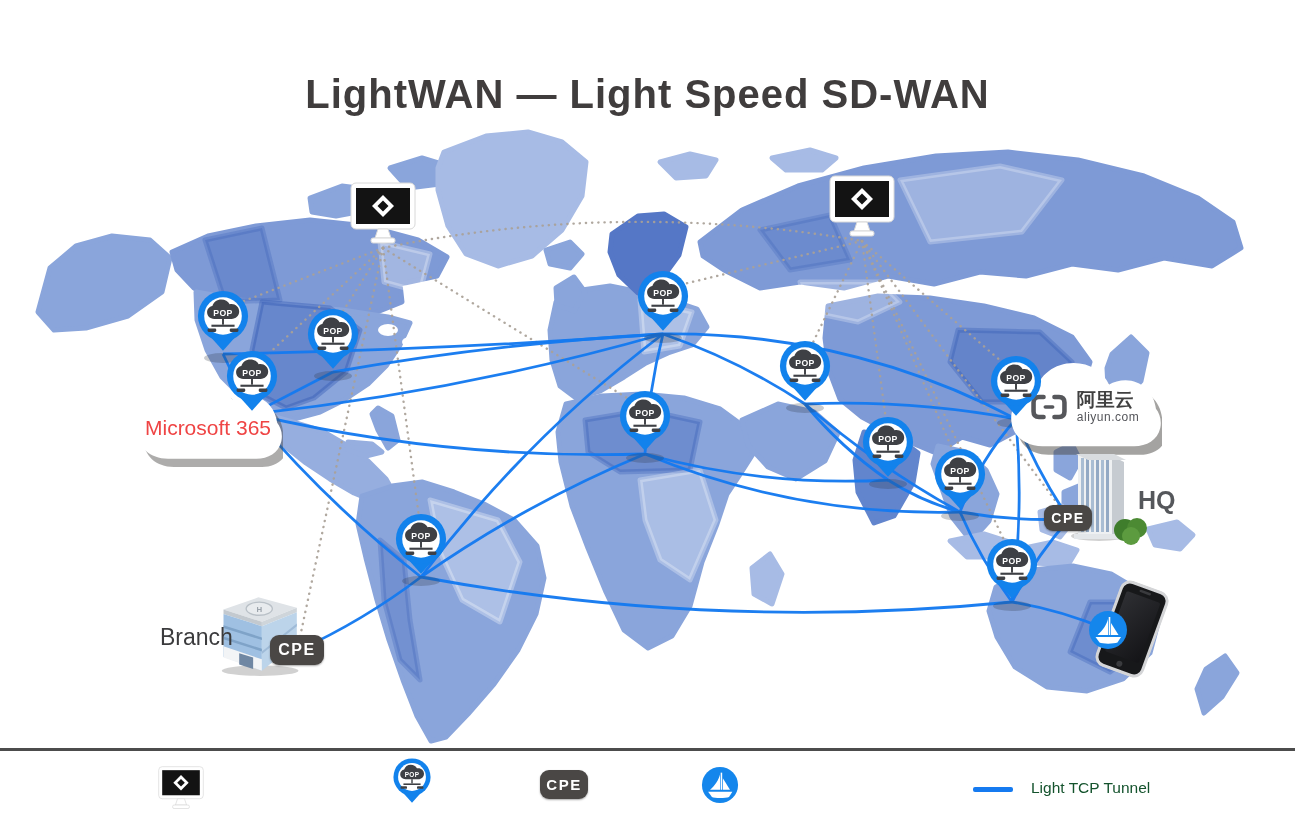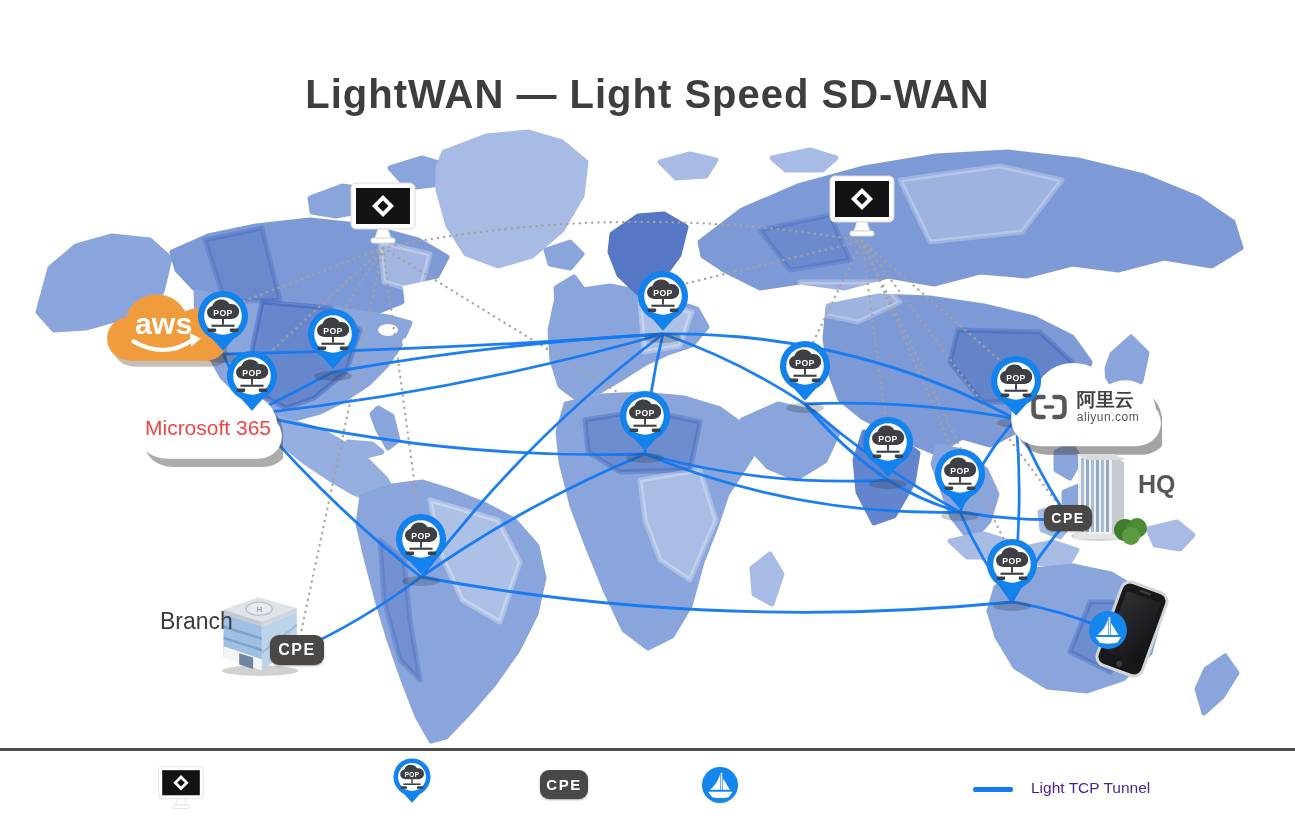--- a/index.html
+++ b/index.html
@@ -32,21 +32,21 @@
   .monitor{position:absolute;z-index:9;width:66px;}
   .monitor svg{width:66px;}
 
   
   .cpe-badge{position:absolute;z-index:12;background:#4A4745;color:#fff;
     border-radius:9px;font-weight:700;letter-spacing:1.5px;text-align:center;
     box-shadow:0 1px 2px rgba(0,0,0,.35);}
   .cpe-hq{left:1044px;top:505px;width:48px;font-size:14px;padding:5px 0;}
   .cpe-branch{left:270px;top:635px;width:54px;font-size:16px;padding:6px 0;}
 
-  .site-label{position:absolute;z-index:8;color:#4E5054;}
+  .site-label{position:absolute;z-index:8;color:#4E5054;margin-top:16px;}
   .hq-label{left:1138px;top:470px;font-size:25px;font-weight:700;color:#55575B;}
   .branch-label{left:160px;top:608px;font-size:23px;font-weight:400;color:#3B3B3D;}
 
   .building{position:absolute;z-index:6;}
   .tree{position:absolute;z-index:7;}
 
   .phone{position:absolute;left:1106px;top:583px;z-index:6;transform:rotate(20deg);}
   .client-badge{position:absolute;left:1088px;top:610px;z-index:7;}
 
   
@@ -54,21 +54,21 @@
     background:#4C4C4C;z-index:3;}
   .legend-monitor{left:158px!important;top:766px!important;}
   .legend-monitor svg{width:46px;}
   .legend-pin{left:392px!important;top:757px!important;}
   .legend-pin svg{width:40px;}
   .legend-cpe{left:540px;top:770px;width:48px;font-size:15px;padding:6px 0;}
   .legend-client{position:absolute;left:701px;top:766px;z-index:5;}
   .legend-line{position:absolute;left:973px;top:787px;width:40px;height:5px;
     background:#157AF0;border-radius:2px;z-index:5;}
   .legend-tunnel-label{position:absolute;left:1031px;top:779px;font-size:15.5px;
-    color:#4c1d95;z-index:5;text-align:right;}
+    color:#14532d;z-index:5;text-align:right;}
 </style>
 </head>
 <body>
 
 <div class="stage">
 
   <div class="page-title">LightWAN — Light Speed SD-WAN</div>
 
   <svg id="map" width="1295" height="829" viewBox="0 0 1295 829">
     <defs>
@@ -178,29 +178,20 @@
         <ellipse cx="645" cy="458" rx="19" ry="5" fill="rgba(45,50,65,0.25)"></ellipse>
         <ellipse cx="805" cy="408" rx="19" ry="5" fill="rgba(45,50,65,0.25)"></ellipse>
         <ellipse cx="888" cy="484" rx="19" ry="5" fill="rgba(45,50,65,0.25)"></ellipse>
         <ellipse cx="960" cy="516" rx="19" ry="5" fill="rgba(45,50,65,0.25)"></ellipse>
         <ellipse cx="1016" cy="423" rx="19" ry="5" fill="rgba(45,50,65,0.25)"></ellipse>
         <ellipse cx="1012" cy="606" rx="19" ry="5" fill="rgba(45,50,65,0.25)"></ellipse>
         <ellipse cx="421" cy="581" rx="19" ry="5" fill="rgba(45,50,65,0.25)"></ellipse>
       </g>
   </svg>
 
-  <div class="cloud-box" style="left:103px;top:289px;width:124px;">
-    <svg viewBox="0 0 180 120" width="124">
-      <use href="#cloud-shape" fill="rgba(90,70,50,0.35)" transform="translate(7,9)"></use>
-      <use href="#cloud-shape" fill="#F09B3C"></use>
-      <text x="88" y="66" text-anchor="middle" font-family="Liberation Sans, sans-serif" font-size="44" font-weight="700" fill="#ffffff">aws</text>
-      <path d="M44,76 Q90,102 130,74" stroke="#ffffff" stroke-width="6" fill="none" stroke-linecap="round"></path>
-      <path d="M126,64 L142,72 L128,84 Z" fill="#ffffff"></path>
-    </svg>
-  </div>
 
   <div class="cloud-box" style="left:133px;top:372px;width:150px;height:95px;">
     <svg viewBox="0 0 180 120" width="150">
       <use href="#cloud-shape" fill="rgba(74,71,68,0.45)" transform="translate(7,10)"></use>
       <use href="#cloud-shape" fill="#ffffff"></use>
     </svg>
     <div class="cloud-label ms-label">Microsoft 365</div>
   </div>
 
   <div class="cloud-box" style="left:1006px;top:356px;width:156px;height:100px;">

